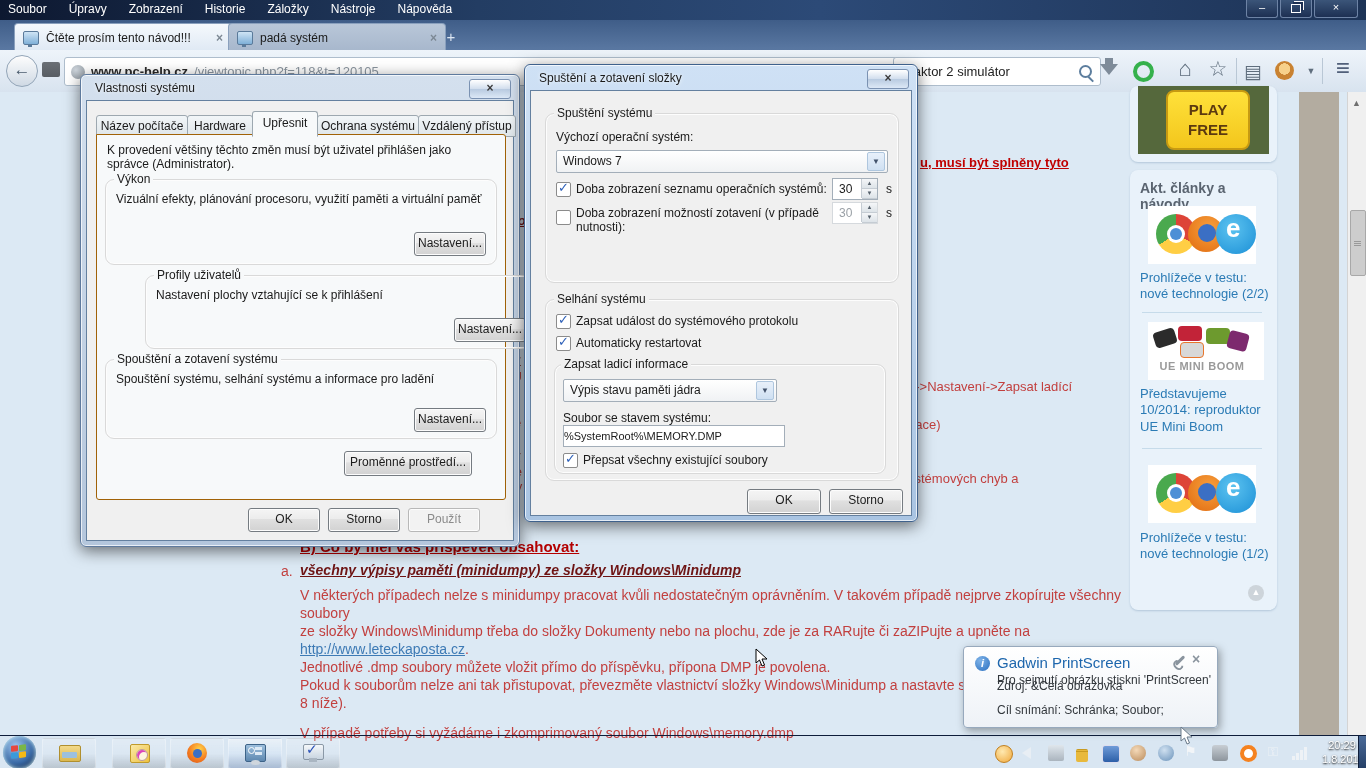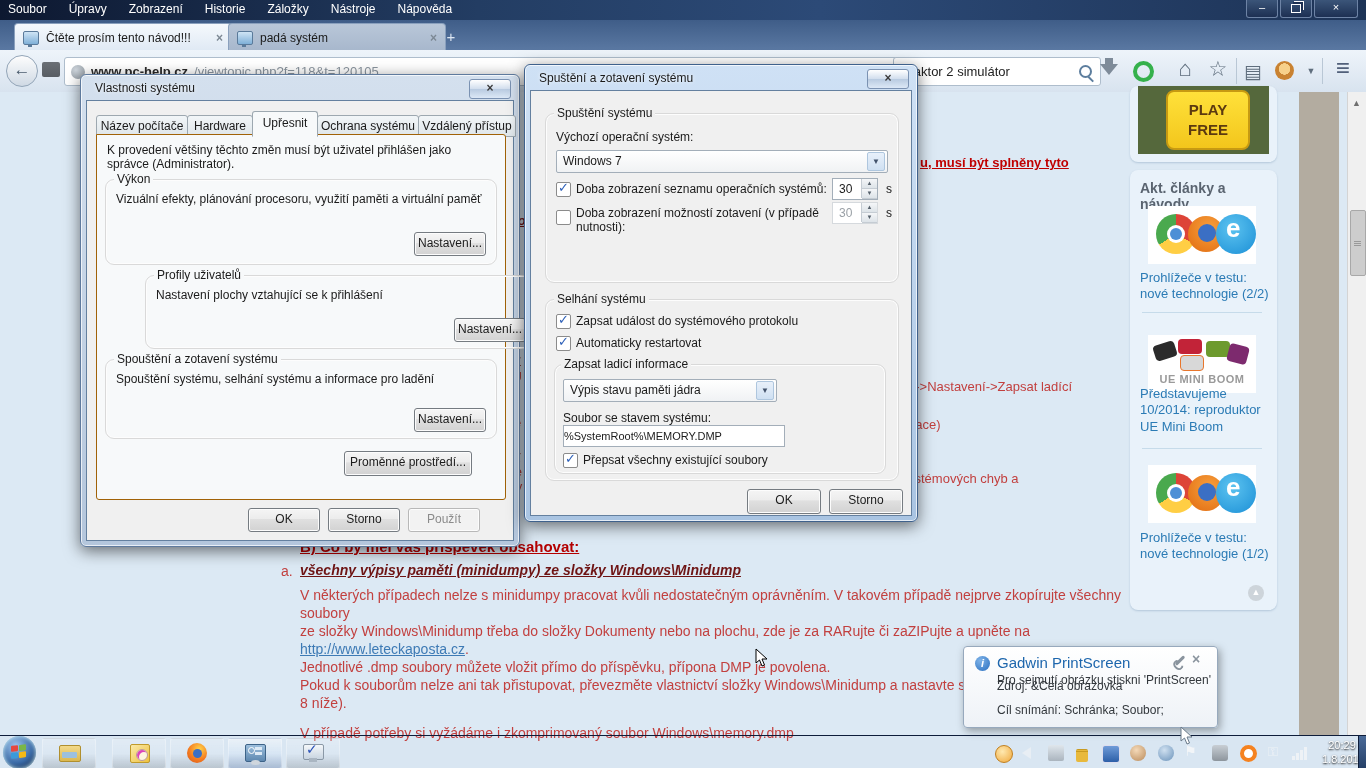--- a/index.html
+++ b/index.html
@@ -274,21 +274,21 @@
         <span class="circ" style="left:8px;top:8px;width:40px;height:40px;background:conic-gradient(#dd4437 0 33%,#ffce44 33% 66%,#4aa94e 66% 100%);"></span>
         <span class="circ" style="left:19px;top:19px;width:18px;height:18px;background:#fff;"></span>
         <span class="circ" style="left:22px;top:22px;width:12px;height:12px;background:#4d8fd6;"></span>
         <span class="circ" style="left:40px;top:10px;width:36px;height:36px;background:radial-gradient(circle at 60% 35%,#f8a03c,#e06a10);"></span>
         <span class="circ" style="left:50px;top:18px;width:18px;height:18px;background:#3b6fc4;"></span>
         <span class="circ" style="left:68px;top:8px;width:40px;height:40px;background:radial-gradient(circle at 40% 35%,#5cc3f0,#1b8fd6);"></span>
         <span class="ie-e" style="left:78px;top:7px;">e</span>
       </div>
       <div class="caption" style="top:100px;">Prohlížeče v testu: nové technologie (2/2)</div>
       <div class="hsep" style="top:142px;"></div>
-      <div class="artimg" style="top:165px;">
+      <div class="artimg" style="top:152px;padding-left:8px;">
         <span class="uebar" style="left:6px;top:8px;width:22px;height:16px;background:#2b2b2b;transform:rotate(-18deg);"></span>
         <span class="uebar" style="left:30px;top:4px;width:24px;height:15px;background:#c22338;"></span>
         <span class="uebar" style="left:32px;top:20px;width:22px;height:14px;background:#d8d8d8;border:1px solid #e8762c;"></span>
         <span class="uebar" style="left:58px;top:6px;width:24px;height:16px;background:#6d9a2e;"></span>
         <span class="uebar" style="left:80px;top:10px;width:20px;height:18px;background:#7d2a6e;transform:rotate(15deg);"></span>
         <span class="uetext">UE MINI BOOM</span>
       </div>
       <div class="caption" style="top:216px;">Představujeme 10/2014: reproduktor UE Mini Boom</div>
       <div class="hsep" style="top:278px;"></div>
       <div class="artimg" style="top:295px;">
@@ -339,21 +339,21 @@
         </div>
         <div class="wbtn" style="left:247px;top:316px;width:126px;height:23px;line-height:21px;">Proměnné prostředí...</div>
       </div>
       <div class="wbtn" style="left:161px;top:407px;width:70px;height:22px;line-height:20px;">OK</div>
       <div class="wbtn" style="left:241px;top:407px;width:70px;height:22px;line-height:20px;">Storno</div>
       <div class="wbtn dis" style="left:321px;top:407px;width:70px;height:22px;line-height:20px;">Použít</div>
     </div>
   </div>
 
   <div class="aero aero2" style="left:524px;top:64px;width:392px;height:456px;z-index:20;">
-    <div class="ttl">Spuštění a zotavení systému</div>
+    <div class="ttl">Spuštění a zotavení složky</div>
     <div class="aeroclose" style="right:8px;top:4px;">×</div>
     <div class="client" style="left:5px;top:25px;width:380px;height:424px;">
       <div class="grp" style="left:14px;top:22px;width:352px;height:168px;">
         <div class="grplab" style="left:8px;top:-8px;">Spuštění systému</div>
         <div class="dtext" style="left:10px;top:16px;">Výchozí operační systém:</div>
         <div class="combo" style="left:10px;top:36px;width:330px;height:21px;">
           <span class="cv">Windows 7</span>
           <span class="ca">▼</span>
         </div>
         <div class="cb" style="left:10px;top:68px;">

